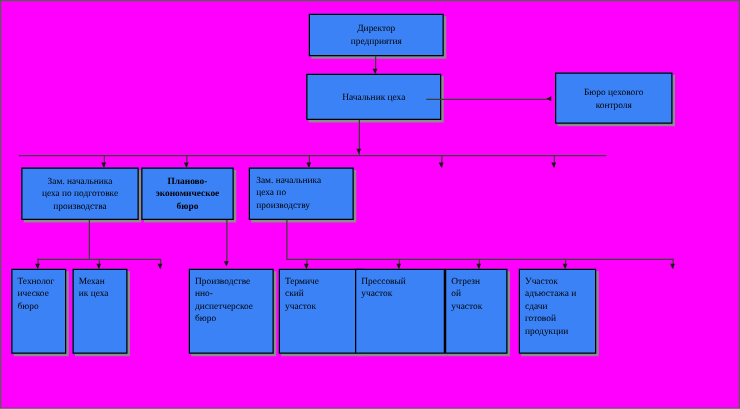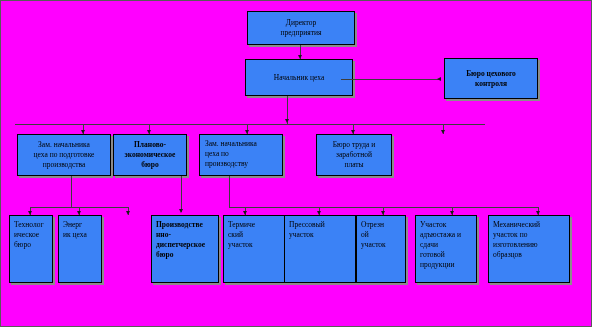--- a/index.html
+++ b/index.html
@@ -71,21 +71,21 @@
 предприятия</span>
   </div>
 
   <div class="ln vline" style="left:299px; top:44px; height:14px;"></div>
   <div class="arrow" style="left:297px; top:54px;"></div>
 
   <div class="node center vmid" style="left:244px; top:58px; width:108px; height:37px;">
     <span class="inner">Начальник цеха</span>
   </div>
 
-  <div class="node center vmid" style="left:443px; top:57px; width:94px; height:41px;font-weight:bold;">
+  <div class="node center vmid" style="left:443px; top:57px; width:94px; height:41px;">
     <span class="inner">Бюро цехового
 контроля</span>
   </div>
 
   <div class="ln hline" style="left:340px; top:78px; width:98px;"></div>
   <div class="arrow" style="left:436px; top:76px; transform:rotate(90deg);"></div>
 
   <div class="ln vline" style="left:286px; top:95px; height:28px;"></div>
   <div class="arrow" style="left:284px; top:118px;"></div>
 
@@ -117,25 +117,20 @@
 экономическое
 бюро</span>
   </div>
 
   <div class="node leftal vtop" style="left:198px; top:133px; width:84px; height:42px; padding-top:4px; padding-left:5px;">
     <span class="inner">Зам. начальника
 цеха по
 производству</span>
   </div>
 
-  <div class="node center vmid" style="left:315px; top:133px; width:76px; height:42px;">
-    <span class="inner">Бюро труда и
-заработной
-платы</span>
-  </div>
 
 
   <div class="ln vline" style="left:70px; top:175px; height:31px;"></div>
   <div class="ln hline" style="left:29px; top:206px; width:98px;"></div>
 
   <div class="ln vline" style="left:29px; top:206px; height:8px;"></div>
   <div class="arrow" style="left:27px; top:210px;"></div>
 
   <div class="ln vline" style="left:78px; top:206px; height:8px;"></div>
   <div class="arrow" style="left:76px; top:210px;"></div>
@@ -164,26 +159,26 @@
   <div class="ln vline" style="left:537px; top:206px; height:8px;"></div>
   <div class="arrow" style="left:535px; top:210px;"></div>
 
   <div class="node leftal vtop" style="left:8px; top:214px; width:44px; height:68px; padding-left:4px; padding-top:4px;">
     <span class="inner">Технолог
 ическое
 бюро</span>
   </div>
 
   <div class="node leftal vtop" style="left:57px; top:214px; width:44px; height:68px; padding-left:4px; padding-top:4px;">
-    <span class="inner">Энерг
+    <span class="inner">Механ
 ик цеха</span>
   </div>
 
 
-  <div class="node leftal vtop" style="left:150px; top:214px; width:68px; height:68px; padding-left:4px; padding-top:4px;font-weight:bold;">
+  <div class="node leftal vtop" style="left:150px; top:214px; width:68px; height:68px; padding-left:4px; padding-top:4px;">
     <span class="inner">Производстве
 нно-
 диспетчерское
 бюро</span>
   </div>
 
   <div class="node leftal vtop" style="left:222px; top:214px; width:68px; height:68px; padding-left:4px; padding-top:4px;">
     <span class="inner">Термиче
 ский
 участок</span>
@@ -201,20 +196,14 @@
   </div>
 
   <div class="node leftal vtop" style="left:414px; top:214px; width:62px; height:68px; padding-left:4px; padding-top:4px;">
     <span class="inner">Участок
 адъюстажа и
 сдачи
 готовой
 продукции</span>
   </div>
 
-  <div class="node leftal vtop" style="left:487px; top:214px; width:82px; height:68px; padding-left:4px; padding-top:4px;">
-    <span class="inner">Механический
-участок по
-изготовлению
-образцов</span>
-  </div>
 
 </div>
 
 </body></html>

